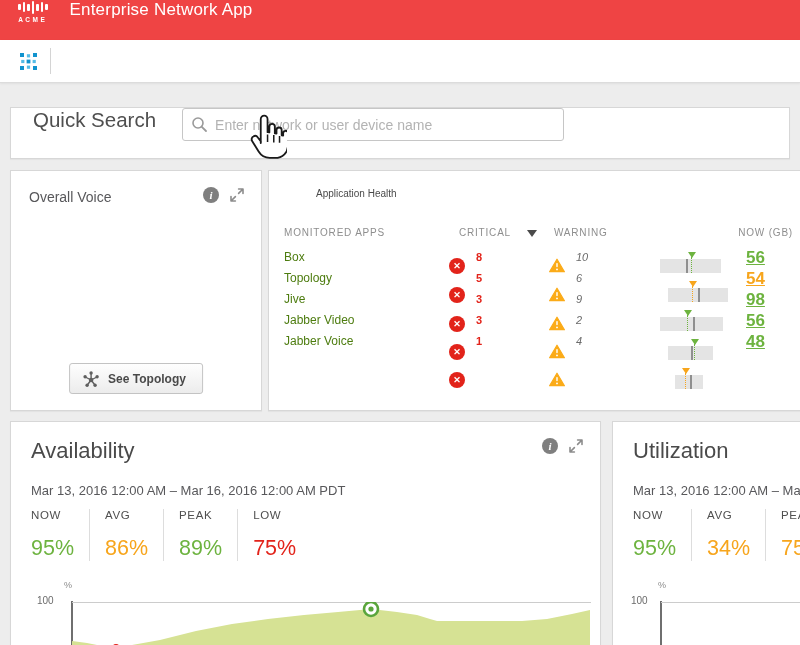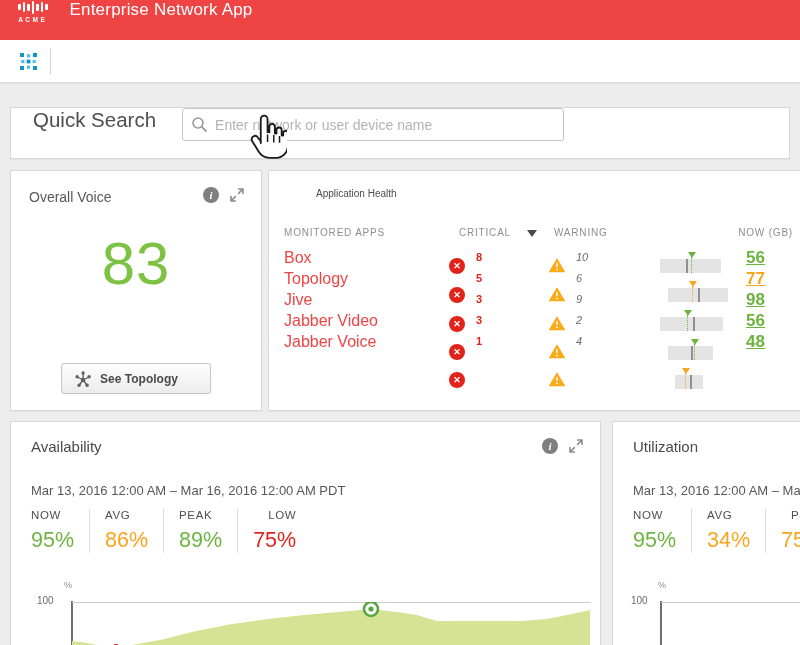--- a/index.html
+++ b/index.html
@@ -35,31 +35,31 @@
   .qs-input { width:382px; height:33px; border:1px solid #c6c6c6; border-radius:3px; padding:0 10px 0 32px; font-size:14px; color:#555; font-family:"Liberation Sans",sans-serif; outline:none; }
   .qs-input::placeholder { color:#b3b3b3; }
   .qs-search-ic { position:absolute; left:9px; top:8px; }
   .hand-cursor { position:absolute; left:246px; top:114px; z-index:20; }
   
   .oh { left:10px; top:170px; width:252px; height:241px; }
   .card-title-sm { position:absolute; left:18px; top:18px; font-size:14px; color:#58585b; }
   .card-icons { position:absolute; right:16px; top:16px; display:flex; align-items:center; gap:10px; }
   .info-ic { width:16px; height:16px; border-radius:50%; background:#7f7f7f; color:#fff; font-family:"Liberation Serif",serif; font-style:italic; font-size:11px; font-weight:bold; display:flex; align-items:center; justify-content:center; cursor:pointer; }
   .score { position:absolute; left:0; top:58px; width:100%; text-align:center; font-size:60px; font-weight:300; color:#7dc243; letter-spacing:1px; }
-  .topo-btn { position:absolute; left:50%; transform:translateX(-50%); bottom:16px; height:31px; padding:0 32px 0 12px; display:flex; align-items:center; gap:8px; background:linear-gradient(#fefefe,#ececec); border:1px solid #c3c3c3; border-radius:3px; font-size:12px; font-weight:bold; color:#4a4a4a; cursor:pointer; white-space:nowrap; }
+  .topo-btn { position:absolute; left:50%; transform:translateX(-50%); bottom:16px; height:31px; padding:0 16px 0 12px; display:flex; align-items:center; gap:8px; background:linear-gradient(#fefefe,#ececec); border:1px solid #c3c3c3; border-radius:3px; font-size:12px; font-weight:bold; color:#4a4a4a; cursor:pointer; white-space:nowrap; }
   
   .ah { left:268px; top:170px; width:537px; height:241px; }
   .ah-title { position:absolute; left:15px; top:17px; font-size:10px; color:#4a4a4a;margin-left:32px; }
   .th { position:absolute; top:56px; font-size:10px; letter-spacing:.8px; color:#8e8e8e; }
   .th.c1{left:15px} .th.c2{left:190px} .th.c3{left:285px}
   .th.c4{left:430px; width:94px; text-align:right;}
   .sort-tri { position:absolute; left:258px; top:59px; width:0; height:0; border-left:5px solid transparent; border-right:5px solid transparent; border-top:7px solid #4a4a4a; cursor:pointer; }
   .ah-rows { position:absolute; left:0; top:76px; width:100%; }
   .ah-row { position:relative; height:21px; line-height:21px; }
-  .ah-name { position:absolute; left:15px; font-size:16px; color:#ef4444; }
+  .ah-name { position:absolute; left:15px; font-size:12px; color:#4d7c0f; }
   .ah-crit { position:absolute; left:207px; font-size:11px; font-weight:bold; color:#e2231a; }
   .ah-warn { position:absolute; left:307px; font-size:11px; color:#6b6b6b;font-style:italic; }
   .ah-now  { position:absolute; left:477px; font-size:17px; font-weight:bold;text-decoration:underline; }
   .st-icons { position:absolute; left:0; top:0; width:100%; height:100%; }
   .st-icon { position:absolute; width:16px; height:16px; }
   .crit-ic { left:180px; border-radius:50%; background:#e2231a; color:#fff; font-size:9px; font-weight:bold; display:flex; align-items:center; justify-content:center; }
   .warn-ic { left:280px; }
   .crit-ic:nth-of-type(1),.warn-ic:nth-of-type(1){top:87px}
   .st-icons .crit-ic:nth-child(1),.st-icons .warn-ic:nth-child(1){top:87px}
   .st-icons .crit-ic:nth-child(2),.st-icons .warn-ic:nth-child(2){top:116px}
@@ -70,27 +70,27 @@
   .gauge { position:absolute; height:14px; }
   .g-bar { position:absolute; left:0; right:0; top:0; bottom:0; background:#e4e4e4; }
   .g-tick { position:absolute; top:0; bottom:0; width:1.5px; background:#8f8f8f; }
   .g-marker { position:absolute; top:-7px; bottom:0; width:0; }
   .g-marker .tri { position:absolute; left:-4.5px; top:0; width:0; height:0; border-left:4.5px solid transparent; border-right:4.5px solid transparent; border-top:6px solid #6db33f; }
   .g-marker .dline { position:absolute; left:-0.75px; top:5px; bottom:0; border-left:1.5px dotted #6db33f; }
   .g-marker.orange .tri { border-top-color:#f7a51c; } .g-marker.orange .dline { border-left-color:#f7a51c; }
   
   .av { left:10px; top:421px; width:591px; height:240px; }
   .ut { left:612px; top:421px; width:300px; height:240px; }
-  .big-title { position:absolute; left:20px; top:16px; font-size:15px; color:#4a4a4a; }
+  .big-title { position:absolute; left:20px; top:16px; font-size:22px; color:#4a4a4a; }
   .date-line { position:absolute; left:20px; top:61px; font-size:13px; color:#58585b; white-space:nowrap; }
   .stats { position:absolute; left:20px; top:87px; display:flex; }
   .stat { padding-right:15px; border-right:1px solid #ddd; margin-right:15px; min-width:50px; }
-  .stat:last-child { border-right:none;text-align:right; }
+  .stat:last-child { border-right:none; }
   .stat-label { font-size:11.5px; letter-spacing:.6px; color:#4f4f4f; }
-  .stat-value { font-size:21.5px; margin-top:7px; }
+  .stat-value { font-size:21.5px; margin-top:15px; }
   [data-color="green"]  { color:#6db33f; }
   [data-color="orange"] { color:#f7a51c; }
   [data-color="red"]    { color:#e2231a; }
   .pct-label { position:absolute; font-size:9px; color:#8a8a8a; }
   .tick-label { position:absolute; font-size:10px; color:#6b6b6b; }
   .y-axis { position:absolute; width:2px; background:#6f6f6f; }
   .gridline { position:absolute; height:1px; background:#cccccc; }
   .area-svg { position:absolute; }
 </style>
 </head>
@@ -148,21 +148,20 @@
 </svg>
 
 <div class="card oh">
   <div class="card-title-sm">Overall Voice</div>
   <div class="card-icons">
     <span class="info-ic">i</span>
     <svg width="16" height="16" viewBox="0 0 16 16" style="cursor:pointer">
       <path d="M9.6 6.4 L14 2 M14 2 h-4.4 M14 2 v4.4 M6.4 9.6 L2 14 M2 14 h4.4 M2 14 v-4.4" fill="none" stroke="#8c8c8c" stroke-width="1.6" stroke-linecap="round"></path>
     </svg>
   </div>
-  <div class="score">83</div>
   <button class="topo-btn">
     <svg width="18" height="18" viewBox="0 0 18 18">
       <g stroke="#5f5f5f" stroke-width="1.4">
         <line x1="9" y1="10" x2="9" y2="3.2"></line>
           <line x1="9" y1="10" x2="3.2" y2="7"></line>
         <line x1="9" y1="10" x2="14.8" y2="7"></line>
           <line x1="9" y1="10" x2="5.2" y2="15"></line>
         <line x1="9" y1="10" x2="12.8" y2="15"></line>
       </g>
       <g fill="#5f5f5f">
@@ -191,21 +190,21 @@
     <div class="ah-row">
       <span class="ah-name">Box</span>
       <span class="ah-crit">8</span>
       <span class="ah-warn">10</span>
       <span class="ah-now" data-color="green">56</span>
     </div>
     <div class="ah-row">
       <span class="ah-name">Topology</span>
       <span class="ah-crit">5</span>
       <span class="ah-warn">6</span>
-      <span class="ah-now" data-color="orange">77</span>
+      <span class="ah-now" data-color="orange">54</span>
     </div>
     <div class="ah-row">
       <span class="ah-name">Jive</span>
       <span class="ah-crit">3</span>
       <span class="ah-warn">9</span>
       <span class="ah-now" data-color="green">98</span>
     </div>
     <div class="ah-row">
       <span class="ah-name">Jabber Video</span>
       <span class="ah-crit">3</span>

